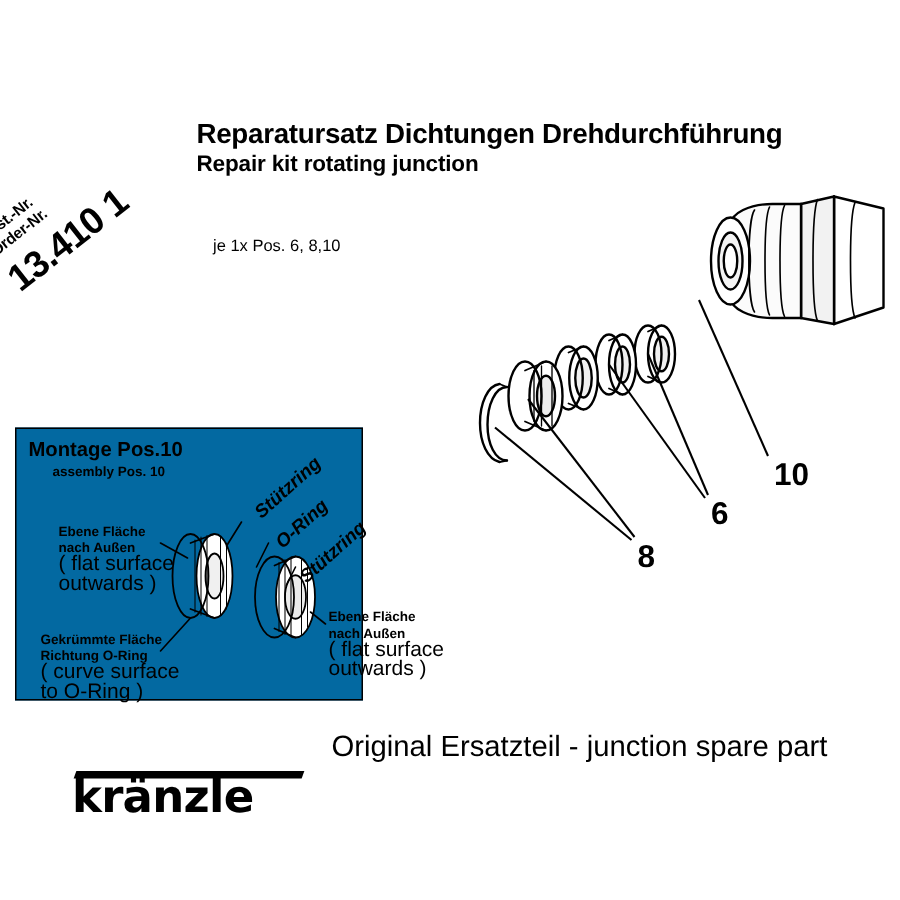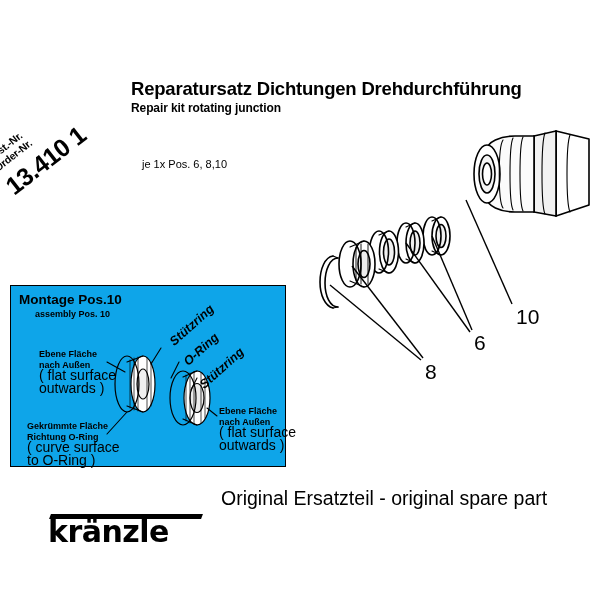--- a/index.html
+++ b/index.html
@@ -59,21 +59,21 @@
     font-size: 18.5px;
     font-weight: bold;
     letter-spacing: -0.2px;
     white-space: nowrap;
     text-align: right;
   }
   .title-en {
     position: absolute;
     left: 131px;
     top: 101px;
-    font-size: 12px;
+    font-size: 15px;
     font-weight: bold;
     letter-spacing: -0.1px;
     white-space: nowrap;
   }
   .consist-1 {
     position: absolute;
     left: 131px;
     top: 136px;
     font-size: 13.5px;
     white-space: nowrap;
@@ -83,36 +83,36 @@
     left: 142px;
     top: 158px;
     font-size: 11px;
     white-space: nowrap;
   }
 
   
   .callout {
     position: absolute;
     font-size: 21px;
-    font-weight: normal;
+    font-weight: bold;
     font-family: "Liberation Sans", sans-serif;
   }
   .callout-10 { left: 516px; top: 305px; }
   .callout-6  { left: 474px; top: 331px; }
   .callout-8  { left: 425px; top: 360px; }
 
   
   .inset {
     position: absolute;
     left: 10px;
     top: 285px;
-    width: 276px;
+    width: 232px;
     height: 182px;
     border: 1.6px solid #000;
-    background: #0ea5e9;
+    background: #0369a1;
     box-sizing: border-box;
   }
   .inset-title {
     position: absolute;
     left: 8px;
     top: 6px;
     font-size: 13.5px;
     font-weight: bold;
     white-space: nowrap;
   }
@@ -344,15 +344,15 @@
 
     <div class="stz stz-1">Stützring</div>
     <div class="stz stz-2">O-Ring</div>
     <div class="stz stz-3">Stützring</div>
   </div>
 
   <div class="brand">
     <div class="brand-text">kränzle</div>
     <div class="brand-bar"></div>
   </div>
-  <div class="spare">Original Ersatzteil - original spare part</div>
+  <div class="spare">Original Ersatzteil - junction spare part</div>
 
 </div>
 
 </body></html>

